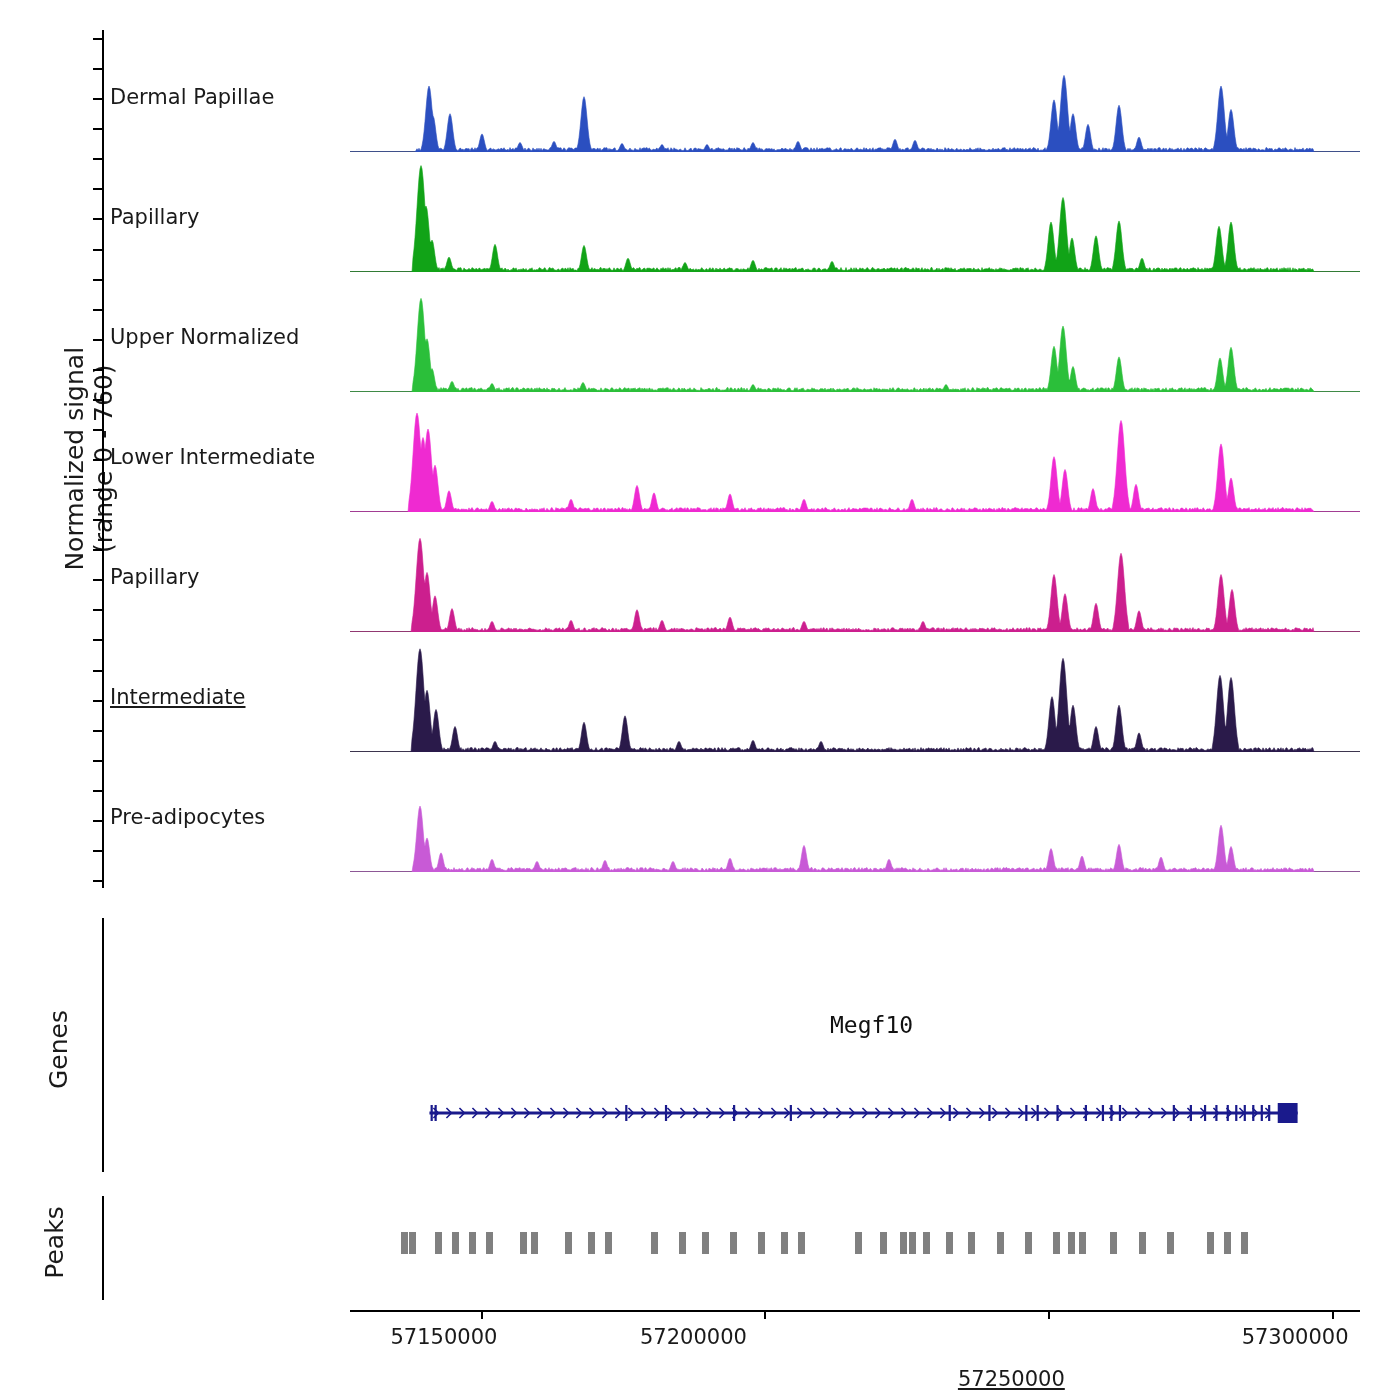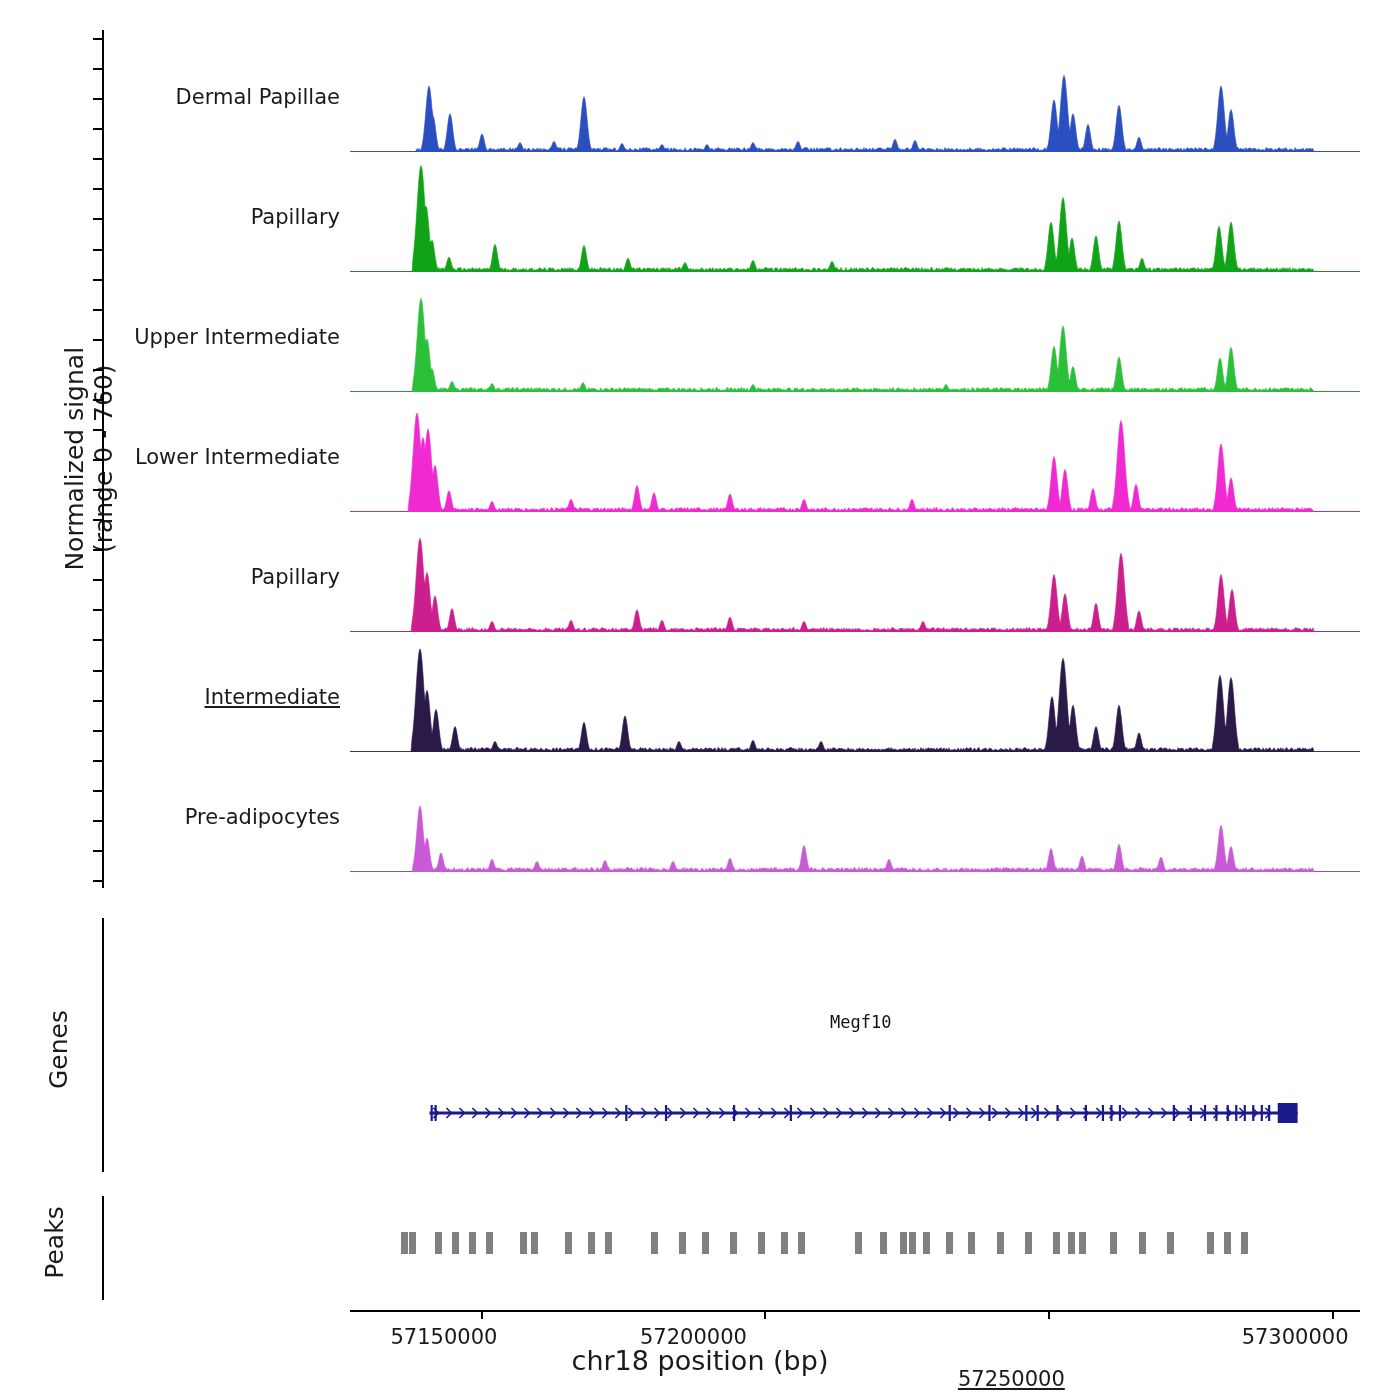--- a/index.html
+++ b/index.html
@@ -47,21 +47,21 @@
 
   
   .track {
     position: absolute;
   }
   .track-label {
     position: absolute;
     font-size: 21px;
     color: #1a1a1a;
     white-space: nowrap;
-    text-align: right;
+    text-align: left;
   }
   .track-plot {
     position: absolute;
     left: 350px;
     width: 1010px;
   }
   .baseline {
     position: absolute;
     left: 0;
     width: 100%;
@@ -80,21 +80,21 @@
   .panel-label {
     position: absolute;
     font-size: 25px;
     color: #1a1a1a;
     transform-origin: center center;
     white-space: nowrap;
     text-align: center;
   }
   .gene-name {
     position: absolute;
-    font-size: 17px;
+    font-size: 23px;
     font-family: "DejaVu Sans Mono", monospace;
     color: #111111;
     white-space: nowrap;
   }
   .gene-body {
     position: absolute;
   }
 
   
   .peak {
@@ -188,21 +188,21 @@
       <div class="track" style="left: 0px; top: 160px; width: 1263px; height: 112px;">
         <div class="track-label" style="left: 110px; width: 230px; top: 44.8px;">Papillary</div>
         <div class="track-plot" style="top: 0px; height: 112px;">
           <div class="baseline"></div>
           <svg width="1010" height="112">
             <path d="M 0 112 L 0 112.00 L 1 112.00 L 2 112.00 L 3 112.00 L 4 112.00 L 5 112.00 L 6 112.00 L 7 112.00 L 8 112.00 L 9 112.00 L 10 112.00 L 11 112.00 L 12 112.00 L 13 112.00 L 14 112.00 L 15 112.00 L 16 112.00 L 17 112.00 L 18 112.00 L 19 112.00 L 20 112.00 L 21 112.00 L 22 112.00 L 23 112.00 L 24 112.00 L 25 112.00 L 26 112.00 L 27 112.00 L 28 112.00 L 29 112.00 L 30 112.00 L 31 112.00 L 32 112.00 L 33 112.00 L 34 112.00 L 35 112.00 L 36 112.00 L 37 112.00 L 38 112.00 L 39 112.00 L 40 112.00 L 41 112.00 L 42 112.00 L 43 112.00 L 44 112.00 L 45 112.00 L 46 112.00 L 47 112.00 L 48 112.00 L 49 112.00 L 50 112.00 L 51 112.00 L 52 112.00 L 53 112.00 L 54 112.00 L 55 112.00 L 56 112.00 L 57 112.00 L 58 112.00 L 59 112.00 L 60 112.00 L 61 112.00 L 62 112.00 L 63 97.60 L 64 88.99 L 65 77.46 L 66 63.29 L 67 47.47 L 68 31.69 L 69 18.10 L 70 8.87 L 71 5.60 L 72 8.87 L 73 18.10 L 74 31.69 L 75 47.47 L 76 46.03 L 77 49.10 L 78 57.48 L 79 69.03 L 80 81.21 L 81 82.36 L 82 80.08 L 83 82.36 L 84 88.25 L 85 95.60 L 86 102.23 L 87 106.98 L 88 108.65 L 89 107.56 L 90 110.61 L 91 107.99 L 92 109.17 L 93 107.72 L 94 109.86 L 95 107.65 L 96 105.73 L 97 101.86 L 98 98.47 L 99 97.10 L 100 98.47 L 101 101.86 L 102 105.73 L 103 108.21 L 104 108.88 L 105 109.12 L 106 110.29 L 107 110.00 L 108 107.75 L 109 108.36 L 110 107.73 L 111 107.78 L 112 110.54 L 113 110.17 L 114 107.90 L 115 109.24 L 116 109.75 L 117 109.94 L 118 109.43 L 119 108.28 L 120 109.47 L 121 109.80 L 122 107.61 L 123 108.31 L 124 109.05 L 125 109.56 L 126 108.28 L 127 109.00 L 128 109.69 L 129 108.09 L 130 108.35 L 131 109.82 L 132 109.57 L 133 108.92 L 134 108.66 L 135 108.26 L 136 109.42 L 137 108.02 L 138 109.13 L 139 108.53 L 140 108.14 L 141 104.15 L 142 98.38 L 143 91.81 L 144 86.43 L 145 84.34 L 146 86.43 L 147 91.81 L 148 98.38 L 149 104.15 L 150 108.14 L 151 108.86 L 152 107.83 L 153 109.97 L 154 109.66 L 155 108.02 L 156 109.06 L 157 110.64 L 158 109.00 L 159 110.60 L 160 110.50 L 161 109.47 L 162 110.14 L 163 107.92 L 164 108.12 L 165 109.51 L 166 107.88 L 167 109.91 L 168 110.55 L 169 109.06 L 170 110.40 L 171 108.81 L 172 110.17 L 173 108.28 L 174 109.25 L 175 109.89 L 176 108.52 L 177 110.57 L 178 110.05 L 179 109.82 L 180 108.32 L 181 109.34 L 182 107.72 L 183 110.61 L 184 109.61 L 185 110.34 L 186 109.87 L 187 109.53 L 188 110.09 L 189 107.90 L 190 107.80 L 191 108.80 L 192 109.70 L 193 109.39 L 194 108.30 L 195 107.66 L 196 109.86 L 197 110.43 L 198 109.90 L 199 107.89 L 200 107.59 L 201 108.84 L 202 108.46 L 203 107.90 L 204 109.44 L 205 110.25 L 206 110.04 L 207 110.40 L 208 108.83 L 209 109.58 L 210 110.41 L 211 109.16 L 212 108.35 L 213 108.15 L 214 109.93 L 215 108.16 L 216 108.61 L 217 109.83 L 218 107.72 L 219 110.47 L 220 107.57 L 221 108.86 L 222 109.28 L 223 108.10 L 224 110.26 L 225 110.02 L 226 110.12 L 227 110.63 L 228 108.24 L 229 108.40 L 230 104.60 L 231 99.05 L 232 92.68 L 233 87.45 L 234 85.40 L 235 87.45 L 236 92.68 L 237 99.05 L 238 104.60 L 239 108.40 L 240 109.38 L 241 109.35 L 242 107.60 L 243 109.90 L 244 108.54 L 245 108.80 L 246 109.47 L 247 109.47 L 248 109.21 L 249 109.92 L 250 107.72 L 251 107.55 L 252 109.94 L 253 108.23 L 254 108.76 L 255 108.23 L 256 109.72 L 257 108.42 L 258 109.74 L 259 107.72 L 260 108.34 L 261 110.05 L 262 110.35 L 263 110.36 L 264 107.83 L 265 110.02 L 266 110.04 L 267 108.06 L 268 108.57 L 269 109.20 L 270 109.43 L 271 107.83 L 272 109.68 L 273 110.64 L 274 109.11 L 275 106.27 L 276 102.65 L 277 99.46 L 278 98.17 L 279 99.46 L 280 102.65 L 281 106.27 L 282 109.11 L 283 107.70 L 284 107.99 L 285 109.60 L 286 109.69 L 287 107.98 L 288 109.18 L 289 107.68 L 290 107.71 L 291 110.17 L 292 109.77 L 293 109.02 L 294 108.11 L 295 108.38 L 296 110.60 L 297 107.98 L 298 108.49 L 299 108.01 L 300 108.47 L 301 108.77 L 302 109.34 L 303 108.26 L 304 107.93 L 305 110.15 L 306 109.20 L 307 107.79 L 308 109.15 L 309 109.96 L 310 110.19 L 311 108.15 L 312 109.26 L 313 107.54 L 314 108.99 L 315 108.91 L 316 107.95 L 317 110.36 L 318 107.61 L 319 110.11 L 320 107.81 L 321 110.32 L 322 109.57 L 323 109.46 L 324 109.47 L 325 108.17 L 326 107.71 L 327 110.02 L 328 107.73 L 329 107.54 L 330 107.53 L 331 110.09 L 332 107.64 L 333 105.71 L 334 103.38 L 335 102.42 L 336 103.38 L 337 105.71 L 338 108.29 L 339 109.51 L 340 108.33 L 341 109.02 L 342 110.01 L 343 108.81 L 344 109.67 L 345 110.34 L 346 108.68 L 347 110.33 L 348 109.20 L 349 109.77 L 350 109.68 L 351 108.41 L 352 107.65 L 353 109.57 L 354 109.81 L 355 110.42 L 356 108.68 L 357 108.95 L 358 110.49 L 359 108.84 L 360 107.67 L 361 109.70 L 362 108.75 L 363 107.78 L 364 109.88 L 365 110.24 L 366 107.99 L 367 109.71 L 368 108.85 L 369 110.12 L 370 107.90 L 371 109.57 L 372 109.74 L 373 109.40 L 374 107.94 L 375 108.66 L 376 109.78 L 377 108.93 L 378 108.72 L 379 107.73 L 380 108.10 L 381 108.62 L 382 108.21 L 383 110.41 L 384 110.18 L 385 109.92 L 386 108.29 L 387 108.96 L 388 108.41 L 389 109.83 L 390 109.92 L 391 108.65 L 392 110.59 L 393 108.63 L 394 109.33 L 395 109.28 L 396 110.04 L 397 109.15 L 398 107.70 L 399 109.69 L 400 107.30 L 401 104.20 L 402 101.43 L 403 100.30 L 404 101.43 L 405 104.20 L 406 107.30 L 407 109.69 L 408 110.37 L 409 108.15 L 410 110.37 L 411 108.86 L 412 109.14 L 413 109.88 L 414 108.49 L 415 107.70 L 416 107.57 L 417 107.95 L 418 108.79 L 419 108.40 L 420 109.07 L 421 107.97 L 422 107.93 L 423 110.55 L 424 110.20 L 425 107.99 L 426 107.95 L 427 107.92 L 428 110.42 L 429 109.35 L 430 109.21 L 431 107.62 L 432 110.33 L 433 109.64 L 434 107.70 L 435 109.57 L 436 107.90 L 437 109.36 L 438 108.91 L 439 108.95 L 440 108.15 L 441 110.17 L 442 108.36 L 443 109.04 L 444 108.92 L 445 107.94 L 446 107.58 L 447 110.11 L 448 109.54 L 449 108.75 L 450 109.30 L 451 108.71 L 452 108.09 L 453 108.32 L 454 110.41 L 455 110.58 L 456 109.01 L 457 110.20 L 458 108.63 L 459 110.06 L 460 109.91 L 461 110.34 L 462 110.15 L 463 108.23 L 464 108.15 L 465 107.98 L 466 110.14 L 467 110.14 L 468 108.53 L 469 108.04 L 470 108.74 L 471 110.47 L 472 110.04 L 473 108.92 L 474 109.37 L 475 108.57 L 476 109.37 L 477 110.20 L 478 108.59 L 479 107.80 L 480 104.96 L 481 102.40 L 482 101.36 L 483 102.40 L 484 104.96 L 485 107.80 L 486 108.02 L 487 107.63 L 488 109.65 L 489 109.74 L 490 109.94 L 491 107.52 L 492 110.00 L 493 110.34 L 494 110.37 L 495 110.60 L 496 107.52 L 497 110.60 L 498 110.26 L 499 109.59 L 500 110.06 L 501 107.66 L 502 108.97 L 503 110.57 L 504 107.77 L 505 110.62 L 506 107.69 L 507 109.28 L 508 110.10 L 509 109.53 L 510 107.74 L 511 109.24 L 512 108.49 L 513 108.13 L 514 109.86 L 515 109.55 L 516 109.14 L 517 107.53 L 518 108.27 L 519 109.46 L 520 110.35 L 521 109.61 L 522 107.78 L 523 107.60 L 524 109.13 L 525 109.07 L 526 110.52 L 527 108.65 L 528 108.89 L 529 108.39 L 530 110.01 L 531 109.06 L 532 109.32 L 533 108.77 L 534 108.28 L 535 108.87 L 536 109.88 L 537 108.38 L 538 108.85 L 539 108.91 L 540 108.06 L 541 107.97 L 542 107.69 L 543 109.13 L 544 108.06 L 545 108.04 L 546 110.30 L 547 107.81 L 548 108.66 L 549 110.25 L 550 109.04 L 551 108.24 L 552 107.69 L 553 110.46 L 554 108.62 L 555 107.57 L 556 107.62 L 557 108.48 L 558 108.59 L 559 108.61 L 560 109.65 L 561 109.45 L 562 109.00 L 563 107.69 L 564 108.83 L 565 110.62 L 566 107.57 L 567 108.57 L 568 109.03 L 569 107.98 L 570 110.49 L 571 109.18 L 572 107.61 L 573 110.15 L 574 109.78 L 575 108.30 L 576 109.39 L 577 109.51 L 578 108.73 L 579 110.03 L 580 110.21 L 581 107.60 L 582 107.62 L 583 110.56 L 584 109.88 L 585 110.28 L 586 109.27 L 587 107.98 L 588 110.41 L 589 108.16 L 590 110.01 L 591 109.86 L 592 109.06 L 593 108.39 L 594 110.45 L 595 107.53 L 596 108.08 L 597 107.73 L 598 108.54 L 599 107.78 L 600 109.81 L 601 107.63 L 602 109.31 L 603 109.11 L 604 109.78 L 605 108.24 L 606 110.60 L 607 110.54 L 608 109.53 L 609 109.83 L 610 108.61 L 611 108.73 L 612 108.63 L 613 108.95 L 614 107.68 L 615 108.83 L 616 110.26 L 617 108.21 L 618 109.13 L 619 108.09 L 620 109.00 L 621 108.21 L 622 110.55 L 623 108.76 L 624 107.91 L 625 110.05 L 626 109.31 L 627 110.06 L 628 108.42 L 629 109.34 L 630 110.21 L 631 110.64 L 632 107.55 L 633 110.19 L 634 109.11 L 635 108.90 L 636 108.71 L 637 108.82 L 638 108.96 L 639 107.57 L 640 108.44 L 641 109.54 L 642 108.62 L 643 109.81 L 644 109.35 L 645 110.55 L 646 108.49 L 647 110.21 L 648 108.92 L 649 109.44 L 650 107.68 L 651 108.68 L 652 108.23 L 653 109.86 L 654 108.54 L 655 109.80 L 656 109.17 L 657 110.33 L 658 109.73 L 659 110.59 L 660 109.59 L 661 109.84 L 662 109.65 L 663 108.17 L 664 108.83 L 665 108.20 L 666 107.88 L 667 108.51 L 668 108.07 L 669 110.57 L 670 107.60 L 671 107.94 L 672 108.64 L 673 107.91 L 674 109.65 L 675 110.21 L 676 108.15 L 677 108.76 L 678 107.69 L 679 110.13 L 680 110.22 L 681 109.18 L 682 109.42 L 683 109.60 L 684 110.25 L 685 107.84 L 686 108.72 L 687 109.58 L 688 110.37 L 689 109.42 L 690 109.01 L 691 109.42 L 692 110.39 L 693 110.35 L 694 109.96 L 695 105.77 L 696 100.22 L 697 92.18 L 698 82.29 L 699 72.32 L 700 64.80 L 701 61.99 L 702 64.80 L 703 72.32 L 704 82.29 L 705 92.18 L 706 100.22 L 707 96.30 L 708 86.74 L 709 74.72 L 710 61.54 L 711 49.35 L 712 40.67 L 713 37.52 L 714 40.67 L 715 49.35 L 716 61.54 L 717 74.72 L 718 86.74 L 719 94.15 L 720 86.45 L 721 80.31 L 722 77.95 L 723 80.31 L 724 86.45 L 725 94.15 L 726 101.20 L 727 106.34 L 728 109.43 L 729 108.29 L 730 108.10 L 731 107.97 L 732 109.82 L 733 109.43 L 734 110.34 L 735 107.52 L 736 109.63 L 737 109.07 L 738 109.50 L 739 110.54 L 740 109.05 L 741 105.65 L 742 100.12 L 743 92.67 L 744 84.62 L 745 78.26 L 746 75.82 L 747 78.26 L 748 84.62 L 749 92.67 L 750 100.12 L 751 105.65 L 752 108.82 L 753 109.58 L 754 108.13 L 755 108.37 L 756 109.78 L 757 107.78 L 758 107.67 L 759 108.24 L 760 108.39 L 761 108.54 L 762 109.93 L 763 105.45 L 764 99.74 L 765 91.51 L 766 81.44 L 767 71.35 L 768 63.76 L 769 60.93 L 770 63.76 L 771 71.35 L 772 81.44 L 773 91.51 L 774 99.74 L 775 105.45 L 776 109.63 L 777 108.56 L 778 109.33 L 779 108.19 L 780 108.46 L 781 108.34 L 782 108.60 L 783 108.72 L 784 110.40 L 785 109.53 L 786 108.03 L 787 107.94 L 788 109.11 L 789 106.27 L 790 102.65 L 791 99.46 L 792 98.17 L 793 99.46 L 794 102.65 L 795 106.27 L 796 109.11 L 797 108.11 L 798 110.39 L 799 108.28 L 800 107.77 L 801 110.43 L 802 110.65 L 803 109.53 L 804 107.95 L 805 110.06 L 806 108.94 L 807 107.92 L 808 108.35 L 809 107.84 L 810 109.03 L 811 110.48 L 812 108.06 L 813 109.97 L 814 108.86 L 815 108.28 L 816 109.44 L 817 108.48 L 818 110.34 L 819 109.27 L 820 108.02 L 821 109.79 L 822 108.14 L 823 109.30 L 824 108.46 L 825 107.89 L 826 107.90 L 827 108.19 L 828 110.35 L 829 108.76 L 830 107.66 L 831 107.94 L 832 110.59 L 833 108.71 L 834 108.76 L 835 108.94 L 836 110.03 L 837 108.37 L 838 108.78 L 839 110.31 L 840 108.59 L 841 108.81 L 842 108.24 L 843 108.12 L 844 107.70 L 845 108.80 L 846 108.80 L 847 110.44 L 848 107.53 L 849 109.30 L 850 109.44 L 851 109.41 L 852 108.34 L 853 109.67 L 854 109.98 L 855 107.73 L 856 109.81 L 857 107.95 L 858 109.30 L 859 108.57 L 860 108.28 L 861 108.62 L 862 107.78 L 863 106.93 L 864 102.08 L 865 94.80 L 866 85.61 L 867 76.17 L 868 68.96 L 869 66.25 L 870 68.96 L 871 76.17 L 872 85.61 L 873 94.80 L 874 102.08 L 875 105.77 L 876 100.22 L 877 92.18 L 878 82.29 L 879 72.32 L 880 64.80 L 881 61.99 L 882 64.80 L 883 72.32 L 884 82.29 L 885 92.18 L 886 100.22 L 887 105.77 L 888 108.28 L 889 108.76 L 890 107.54 L 891 110.36 L 892 109.52 L 893 110.30 L 894 108.37 L 895 108.89 L 896 109.15 L 897 110.38 L 898 108.70 L 899 109.05 L 900 108.84 L 901 107.65 L 902 108.70 L 903 108.69 L 904 107.56 L 905 109.92 L 906 108.64 L 907 110.27 L 908 108.28 L 909 110.51 L 910 108.20 L 911 108.73 L 912 109.86 L 913 109.44 L 914 109.98 L 915 108.52 L 916 109.56 L 917 107.57 L 918 108.33 L 919 110.38 L 920 109.61 L 921 107.96 L 922 110.60 L 923 108.53 L 924 109.26 L 925 108.91 L 926 109.28 L 927 107.78 L 928 110.27 L 929 110.56 L 930 108.48 L 931 110.25 L 932 107.93 L 933 110.06 L 934 107.54 L 935 109.49 L 936 108.08 L 937 110.23 L 938 107.65 L 939 110.63 L 940 107.62 L 941 110.53 L 942 110.14 L 943 107.80 L 944 110.54 L 945 108.44 L 946 109.47 L 947 109.51 L 948 110.50 L 949 108.19 L 950 109.28 L 951 108.72 L 952 108.91 L 953 108.53 L 954 108.09 L 955 110.35 L 956 109.09 L 957 110.43 L 958 108.04 L 959 109.66 L 960 108.15 L 961 110.09 L 962 108.93 L 963 109.37 L 964 112.00 L 965 112.00 L 966 112.00 L 967 112.00 L 968 112.00 L 969 112.00 L 970 112.00 L 971 112.00 L 972 112.00 L 973 112.00 L 974 112.00 L 975 112.00 L 976 112.00 L 977 112.00 L 978 112.00 L 979 112.00 L 980 112.00 L 981 112.00 L 982 112.00 L 983 112.00 L 984 112.00 L 985 112.00 L 986 112.00 L 987 112.00 L 988 112.00 L 989 112.00 L 990 112.00 L 991 112.00 L 992 112.00 L 993 112.00 L 994 112.00 L 995 112.00 L 996 112.00 L 997 112.00 L 998 112.00 L 999 112.00 L 1000 112.00 L 1001 112.00 L 1002 112.00 L 1003 112.00 L 1004 112.00 L 1005 112.00 L 1006 112.00 L 1007 112.00 L 1008 112.00 L 1009 112.00 L 1010 112.00 L 1010 112 Z" fill="#11a317" stroke="#11a317" stroke-width="0.6"></path>
           </svg>
         </div>
       </div>
       <div class="track" style="left: 0px; top: 280px; width: 1400px; height: 112px;">
-        <div class="track-label" style="left: 110px; width: 230px; top: 44.8px;">Upper Intermediate</div>
+        <div class="track-label" style="left: 110px; width: 230px; top: 44.8px;">Upper Normalized</div>
         <div class="track-plot" style="top: 0px; height: 112px;">
           <div class="baseline"></div>
           <svg width="1010" height="112">
             <path d="M 0 112 L 0 112.00 L 1 112.00 L 2 112.00 L 3 112.00 L 4 112.00 L 5 112.00 L 6 112.00 L 7 112.00 L 8 112.00 L 9 112.00 L 10 112.00 L 11 112.00 L 12 112.00 L 13 112.00 L 14 112.00 L 15 112.00 L 16 112.00 L 17 112.00 L 18 112.00 L 19 112.00 L 20 112.00 L 21 112.00 L 22 112.00 L 23 112.00 L 24 112.00 L 25 112.00 L 26 112.00 L 27 112.00 L 28 112.00 L 29 112.00 L 30 112.00 L 31 112.00 L 32 112.00 L 33 112.00 L 34 112.00 L 35 112.00 L 36 112.00 L 37 112.00 L 38 112.00 L 39 112.00 L 40 112.00 L 41 112.00 L 42 112.00 L 43 112.00 L 44 112.00 L 45 112.00 L 46 112.00 L 47 112.00 L 48 112.00 L 49 112.00 L 50 112.00 L 51 112.00 L 52 112.00 L 53 112.00 L 54 112.00 L 55 112.00 L 56 112.00 L 57 112.00 L 58 112.00 L 59 112.00 L 60 112.00 L 61 112.00 L 62 112.00 L 63 102.26 L 64 95.45 L 65 85.79 L 66 73.32 L 67 58.83 L 68 43.89 L 69 30.72 L 70 21.62 L 71 18.37 L 72 21.62 L 73 30.72 L 74 43.89 L 75 58.83 L 76 61.67 L 77 58.80 L 78 61.67 L 79 69.40 L 80 79.73 L 81 90.13 L 82 88.59 L 83 90.48 L 84 95.27 L 85 101.01 L 86 105.89 L 87 107.82 L 88 110.46 L 89 108.51 L 90 109.95 L 91 107.53 L 92 109.45 L 93 108.34 L 94 107.75 L 95 108.92 L 96 107.96 L 97 109.81 L 98 108.75 L 99 107.80 L 100 104.96 L 101 102.40 L 102 101.36 L 103 102.40 L 104 104.96 L 105 107.80 L 106 107.67 L 107 109.83 L 108 108.24 L 109 110.28 L 110 110.55 L 111 110.07 L 112 108.19 L 113 108.24 L 114 108.42 L 115 109.51 L 116 107.84 L 117 108.26 L 118 109.79 L 119 108.07 L 120 108.28 L 121 107.72 L 122 107.60 L 123 110.32 L 124 108.27 L 125 108.27 L 126 109.92 L 127 110.14 L 128 108.78 L 129 108.92 L 130 108.88 L 131 107.81 L 132 109.15 L 133 109.46 L 134 110.34 L 135 109.29 L 136 110.57 L 137 108.78 L 138 108.05 L 139 107.76 L 140 106.46 L 141 104.35 L 142 103.49 L 143 104.35 L 144 106.46 L 145 108.76 L 146 110.41 L 147 108.03 L 148 109.84 L 149 107.65 L 150 110.13 L 151 109.68 L 152 109.96 L 153 110.58 L 154 108.48 L 155 109.75 L 156 108.08 L 157 108.06 L 158 108.85 L 159 107.59 L 160 110.27 L 161 109.08 L 162 107.80 L 163 107.53 L 164 109.15 L 165 110.54 L 166 107.92 L 167 107.75 L 168 108.24 L 169 110.15 L 170 109.84 L 171 109.00 L 172 109.78 L 173 107.84 L 174 108.37 L 175 108.63 L 176 109.86 L 177 108.18 L 178 108.53 L 179 108.31 L 180 110.26 L 181 108.18 L 182 108.17 L 183 110.18 L 184 109.40 L 185 108.11 L 186 109.75 L 187 107.76 L 188 109.99 L 189 107.67 L 190 108.21 L 191 109.34 L 192 108.92 L 193 109.46 L 194 108.00 L 195 109.03 L 196 110.18 L 197 107.80 L 198 109.86 L 199 109.09 L 200 110.57 L 201 110.07 L 202 108.01 L 203 108.74 L 204 108.38 L 205 108.76 L 206 110.39 L 207 109.75 L 208 110.04 L 209 107.96 L 210 109.73 L 211 110.54 L 212 109.54 L 213 110.15 L 214 108.96 L 215 107.55 L 216 109.71 L 217 110.27 L 218 110.11 L 219 110.23 L 220 110.01 L 221 109.62 L 222 110.41 L 223 110.02 L 224 107.92 L 225 108.95 L 226 108.99 L 227 109.97 L 228 107.66 L 229 108.75 L 230 108.20 L 231 105.71 L 232 103.38 L 233 102.42 L 234 103.38 L 235 105.71 L 236 108.29 L 237 110.22 L 238 109.14 L 239 107.63 L 240 109.57 L 241 108.41 L 242 108.85 L 243 108.41 L 244 108.21 L 245 109.11 L 246 109.00 L 247 110.36 L 248 110.26 L 249 110.03 L 250 110.44 L 251 107.84 L 252 110.20 L 253 110.26 L 254 109.96 L 255 108.20 L 256 108.52 L 257 109.04 L 258 108.99 L 259 110.19 L 260 110.04 L 261 108.13 L 262 107.68 L 263 108.52 L 264 110.59 L 265 109.10 L 266 109.45 L 267 108.79 L 268 110.00 L 269 108.38 L 270 107.70 L 271 109.08 L 272 110.28 L 273 109.14 L 274 108.17 L 275 107.57 L 276 108.67 L 277 109.10 L 278 108.35 L 279 108.12 L 280 110.55 L 281 108.18 L 282 109.31 L 283 108.10 L 284 108.89 L 285 107.82 L 286 109.83 L 287 109.17 L 288 108.60 L 289 108.17 L 290 107.72 L 291 110.34 L 292 108.08 L 293 109.50 L 294 108.61 L 295 108.27 L 296 110.06 L 297 108.36 L 298 110.55 L 299 108.11 L 300 108.30 L 301 110.49 L 302 108.60 L 303 110.24 L 304 109.91 L 305 110.23 L 306 109.76 L 307 110.65 L 308 108.56 L 309 108.67 L 310 108.26 L 311 108.55 L 312 108.81 L 313 107.70 L 314 108.90 L 315 108.87 L 316 107.68 L 317 108.29 L 318 107.54 L 319 110.01 L 320 108.57 L 321 109.79 L 322 110.26 L 323 108.42 L 324 108.04 L 325 110.26 L 326 109.66 L 327 110.40 L 328 108.69 L 329 107.87 L 330 109.27 L 331 110.53 L 332 108.00 L 333 109.64 L 334 108.20 L 335 108.74 L 336 110.18 L 337 109.79 L 338 108.80 L 339 109.60 L 340 107.73 L 341 110.00 L 342 109.73 L 343 110.12 L 344 107.89 L 345 109.25 L 346 109.39 L 347 110.58 L 348 110.00 L 349 110.49 L 350 110.49 L 351 107.53 L 352 108.98 L 353 109.45 L 354 109.95 L 355 109.83 L 356 109.29 L 357 109.67 L 358 108.60 L 359 108.70 L 360 108.53 L 361 110.25 L 362 109.51 L 363 108.36 L 364 110.34 L 365 110.42 L 366 107.85 L 367 107.57 L 368 110.11 L 369 108.82 L 370 110.02 L 371 110.42 L 372 109.97 L 373 110.14 L 374 110.05 L 375 110.00 L 376 109.73 L 377 107.67 L 378 107.60 L 379 110.64 L 380 108.26 L 381 107.73 L 382 108.42 L 383 110.52 L 384 109.09 L 385 108.04 L 386 110.00 L 387 110.37 L 388 108.19 L 389 108.52 L 390 110.26 L 391 107.56 L 392 107.92 L 393 110.60 L 394 107.99 L 395 110.03 L 396 110.07 L 397 108.16 L 398 110.41 L 399 110.51 L 400 109.21 L 401 107.19 L 402 105.32 L 403 104.55 L 404 105.32 L 405 107.19 L 406 109.21 L 407 110.01 L 408 107.68 L 409 108.39 L 410 109.20 L 411 108.32 L 412 109.64 L 413 109.52 L 414 109.66 L 415 109.07 L 416 109.68 L 417 110.40 L 418 108.51 L 419 108.37 L 420 109.23 L 421 109.78 L 422 110.54 L 423 107.99 L 424 108.45 L 425 108.63 L 426 108.49 L 427 109.48 L 428 107.60 L 429 109.43 L 430 108.42 L 431 109.28 L 432 109.51 L 433 110.25 L 434 109.22 L 435 110.56 L 436 110.51 L 437 109.25 L 438 108.13 L 439 107.91 L 440 108.07 L 441 110.32 L 442 110.54 L 443 110.65 L 444 109.56 L 445 107.69 L 446 109.40 L 447 107.67 L 448 110.60 L 449 109.29 L 450 109.63 L 451 108.55 L 452 109.01 L 453 107.84 L 454 109.64 L 455 110.40 L 456 110.42 L 457 109.43 L 458 109.00 L 459 109.78 L 460 109.75 L 461 109.79 L 462 107.76 L 463 109.30 L 464 108.32 L 465 109.31 L 466 109.90 L 467 109.56 L 468 110.00 L 469 110.24 L 470 109.07 L 471 108.52 L 472 109.03 L 473 108.67 L 474 109.84 L 475 108.08 L 476 110.19 L 477 109.51 L 478 109.23 L 479 109.19 L 480 109.35 L 481 108.03 L 482 110.64 L 483 108.08 L 484 109.46 L 485 110.10 L 486 110.64 L 487 109.06 L 488 109.39 L 489 109.47 L 490 108.68 L 491 110.34 L 492 109.52 L 493 110.12 L 494 108.50 L 495 109.49 L 496 108.97 L 497 108.86 L 498 108.07 L 499 110.17 L 500 110.09 L 501 110.24 L 502 109.28 L 503 107.76 L 504 108.40 L 505 108.15 L 506 109.96 L 507 107.53 L 508 108.59 L 509 109.13 L 510 109.46 L 511 109.29 L 512 110.22 L 513 109.73 L 514 108.96 L 515 108.78 L 516 110.19 L 517 109.42 L 518 109.80 L 519 109.53 L 520 109.37 L 521 108.82 L 522 109.56 L 523 110.63 L 524 107.67 L 525 109.00 L 526 108.76 L 527 108.18 L 528 109.66 L 529 108.73 L 530 109.05 L 531 110.24 L 532 109.22 L 533 108.97 L 534 109.44 L 535 108.94 L 536 109.77 L 537 109.07 L 538 109.72 L 539 110.14 L 540 107.85 L 541 110.24 L 542 108.77 L 543 107.59 L 544 109.19 L 545 110.64 L 546 110.12 L 547 108.42 L 548 108.15 L 549 107.87 L 550 109.74 L 551 109.42 L 552 108.94 L 553 108.72 L 554 110.00 L 555 108.88 L 556 110.32 L 557 108.58 L 558 109.53 L 559 110.10 L 560 110.13 L 561 109.58 L 562 109.89 L 563 110.21 L 564 107.71 L 565 108.37 L 566 110.65 L 567 108.90 L 568 110.53 L 569 110.13 L 570 108.71 L 571 108.77 L 572 110.49 L 573 108.95 L 574 108.06 L 575 110.42 L 576 108.34 L 577 110.23 L 578 108.62 L 579 108.69 L 580 107.71 L 581 110.05 L 582 108.70 L 583 108.59 L 584 110.27 L 585 110.19 L 586 108.43 L 587 107.96 L 588 108.73 L 589 109.07 L 590 108.11 L 591 109.29 L 592 109.19 L 593 109.21 L 594 107.19 L 595 105.32 L 596 104.55 L 597 105.32 L 598 107.19 L 599 109.21 L 600 109.94 L 601 109.07 L 602 110.15 L 603 108.61 L 604 109.74 L 605 109.20 L 606 109.02 L 607 109.63 L 608 109.12 L 609 109.88 L 610 110.58 L 611 108.62 L 612 109.87 L 613 108.14 L 614 109.52 L 615 107.70 L 616 110.41 L 617 110.51 L 618 108.32 L 619 109.81 L 620 110.29 L 621 110.42 L 622 108.17 L 623 107.55 L 624 109.57 L 625 110.46 L 626 110.40 L 627 107.60 L 628 109.10 L 629 108.11 L 630 109.47 L 631 109.05 L 632 108.79 L 633 107.59 L 634 109.01 L 635 108.00 L 636 110.08 L 637 107.67 L 638 107.56 L 639 109.36 L 640 110.00 L 641 109.31 L 642 110.38 L 643 108.41 L 644 108.80 L 645 108.72 L 646 107.88 L 647 107.86 L 648 109.32 L 649 110.23 L 650 108.33 L 651 107.75 L 652 107.88 L 653 108.88 L 654 108.98 L 655 108.93 L 656 108.23 L 657 108.56 L 658 108.95 L 659 108.19 L 660 108.32 L 661 109.76 L 662 110.60 L 663 110.09 L 664 110.05 L 665 107.87 L 666 109.43 L 667 108.52 L 668 108.12 L 669 108.17 L 670 110.14 L 671 110.03 L 672 108.14 L 673 110.46 L 674 109.16 L 675 108.02 L 676 108.16 L 677 110.47 L 678 109.66 L 679 108.23 L 680 109.52 L 681 108.60 L 682 109.35 L 683 108.15 L 684 109.81 L 685 110.22 L 686 108.18 L 687 108.85 L 688 109.53 L 689 108.30 L 690 107.55 L 691 109.10 L 692 110.34 L 693 107.74 L 694 107.64 L 695 109.87 L 696 108.11 L 697 110.10 L 698 106.93 L 699 102.08 L 700 94.80 L 701 85.61 L 702 76.17 L 703 68.96 L 704 66.25 L 705 68.96 L 706 76.17 L 707 85.61 L 708 91.95 L 709 81.21 L 710 69.03 L 711 57.48 L 712 49.10 L 713 46.03 L 714 49.10 L 715 57.48 L 716 69.03 L 717 81.21 L 718 91.95 L 719 100.12 L 720 99.71 L 721 93.55 L 722 88.46 L 723 86.46 L 724 88.46 L 725 93.55 L 726 99.71 L 727 105.05 L 728 108.65 L 729 107.97 L 730 110.51 L 731 109.46 L 732 108.95 L 733 108.36 L 734 107.86 L 735 108.81 L 736 108.83 L 737 110.54 L 738 109.37 L 739 110.61 L 740 109.91 L 741 109.33 L 742 109.26 L 743 107.81 L 744 110.51 L 745 109.75 L 746 109.21 L 747 108.48 L 748 107.64 L 749 109.65 L 750 108.20 L 751 107.88 L 752 107.83 L 753 108.36 L 754 109.17 L 755 108.72 L 756 107.65 L 757 110.22 L 758 107.88 L 759 107.92 L 760 109.70 L 761 110.27 L 762 107.84 L 763 109.24 L 764 106.00 L 765 100.66 L 766 93.41 L 767 85.53 L 768 79.28 L 769 76.89 L 770 79.28 L 771 85.53 L 772 93.41 L 773 100.66 L 774 106.00 L 775 109.24 L 776 109.24 L 777 109.90 L 778 110.39 L 779 109.84 L 780 108.56 L 781 109.40 L 782 107.66 L 783 110.28 L 784 108.94 L 785 107.67 L 786 110.60 L 787 107.70 L 788 108.55 L 789 108.24 L 790 110.65 L 791 109.01 L 792 108.14 L 793 110.21 L 794 107.73 L 795 109.02 L 796 108.21 L 797 109.68 L 798 109.55 L 799 109.62 L 800 110.42 L 801 108.43 L 802 109.98 L 803 108.64 L 804 110.63 L 805 108.00 L 806 109.31 L 807 108.57 L 808 108.65 L 809 107.98 L 810 110.35 L 811 110.60 L 812 109.62 L 813 108.39 L 814 109.43 L 815 109.78 L 816 107.66 L 817 110.09 L 818 110.30 L 819 109.98 L 820 108.15 L 821 109.87 L 822 107.78 L 823 108.57 L 824 110.32 L 825 109.16 L 826 110.04 L 827 110.34 L 828 109.68 L 829 108.12 L 830 108.63 L 831 108.03 L 832 107.77 L 833 110.14 L 834 109.17 L 835 107.70 L 836 110.45 L 837 108.66 L 838 109.72 L 839 108.23 L 840 108.33 L 841 109.39 L 842 108.46 L 843 110.02 L 844 108.56 L 845 109.83 L 846 109.27 L 847 109.03 L 848 107.90 L 849 107.92 L 850 109.51 L 851 107.63 L 852 107.80 L 853 108.70 L 854 107.72 L 855 107.60 L 856 108.41 L 857 109.99 L 858 109.14 L 859 110.48 L 860 110.00 L 861 108.00 L 862 110.47 L 863 109.58 L 864 109.12 L 865 106.34 L 866 101.20 L 867 94.15 L 868 86.45 L 869 80.31 L 870 77.95 L 871 80.31 L 872 86.45 L 873 94.15 L 874 101.20 L 875 106.34 L 876 102.51 L 877 95.43 L 878 86.42 L 879 77.13 L 880 70.00 L 881 67.31 L 882 70.00 L 883 77.13 L 884 86.42 L 885 95.43 L 886 102.51 L 887 107.20 L 888 108.99 L 889 108.34 L 890 109.31 L 891 109.39 L 892 109.71 L 893 108.01 L 894 108.42 L 895 110.30 L 896 107.59 L 897 107.88 L 898 108.81 L 899 109.87 L 900 109.61 L 901 110.20 L 902 110.42 L 903 109.18 L 904 110.03 L 905 107.93 L 906 108.40 L 907 110.13 L 908 110.50 L 909 109.12 L 910 109.19 L 911 110.55 L 912 110.01 L 913 109.04 L 914 109.91 L 915 109.78 L 916 108.37 L 917 110.41 L 918 110.25 L 919 109.02 L 920 107.60 L 921 110.12 L 922 109.68 L 923 109.60 L 924 108.08 L 925 109.04 L 926 108.81 L 927 109.10 L 928 108.93 L 929 110.21 L 930 108.73 L 931 108.04 L 932 109.35 L 933 108.80 L 934 108.20 L 935 108.07 L 936 108.01 L 937 108.11 L 938 108.18 L 939 108.19 L 940 109.59 L 941 108.39 L 942 108.02 L 943 108.21 L 944 110.52 L 945 109.35 L 946 108.92 L 947 110.14 L 948 107.71 L 949 110.43 L 950 109.06 L 951 108.09 L 952 108.28 L 953 109.13 L 954 109.17 L 955 110.59 L 956 109.02 L 957 109.65 L 958 109.76 L 959 110.58 L 960 108.23 L 961 107.64 L 962 109.36 L 963 109.85 L 964 112.00 L 965 112.00 L 966 112.00 L 967 112.00 L 968 112.00 L 969 112.00 L 970 112.00 L 971 112.00 L 972 112.00 L 973 112.00 L 974 112.00 L 975 112.00 L 976 112.00 L 977 112.00 L 978 112.00 L 979 112.00 L 980 112.00 L 981 112.00 L 982 112.00 L 983 112.00 L 984 112.00 L 985 112.00 L 986 112.00 L 987 112.00 L 988 112.00 L 989 112.00 L 990 112.00 L 991 112.00 L 992 112.00 L 993 112.00 L 994 112.00 L 995 112.00 L 996 112.00 L 997 112.00 L 998 112.00 L 999 112.00 L 1000 112.00 L 1001 112.00 L 1002 112.00 L 1003 112.00 L 1004 112.00 L 1005 112.00 L 1006 112.00 L 1007 112.00 L 1008 112.00 L 1009 112.00 L 1010 112.00 L 1010 112 Z" fill="#2bbf3a" stroke="#2bbf3a" stroke-width="0.6"></path>
           </svg>
         </div>
       </div>
       <div class="track" style="left: 0px; top: 400px; width: 1400px; height: 112px;">
         <div class="track-label" style="left: 110px; width: 230px; top: 44.8px;">Lower Intermediate</div>
         <div class="track-plot" style="top: 0px; height: 112px;">
@@ -389,15 +389,14 @@
   <div id="xticks">
       <div class="xtick" style="left: 480.506px; top: 1310px;"></div>
       <div class="xticklabel" style="left: 390.506px; width: 180px; top: 1325px;">57150000</div>
       <div class="xtick" style="left: 764.213px; top: 1310px;"></div>
       <div class="xticklabel" style="left: 640px; width: 180px; top: 1325px;">57200000</div>
       <div class="xtick" style="left: 1047.92px; top: 1310px;"></div>
       <div class="xticklabel" style="left: 957.921px; width: 180px; top: 1367px; text-decoration: underline;">57250000</div>
       <div class="xtick" style="left: 1331.63px; top: 1310px;"></div>
       <div class="xticklabel" style="left: 1241.63px; width: 180px; top: 1325px;">57300000</div>
     </div>
-  <div class="xaxis-title" style="top:1345px;">chr18 position (bp)</div>
 
 </div>
 
 </body></html>

